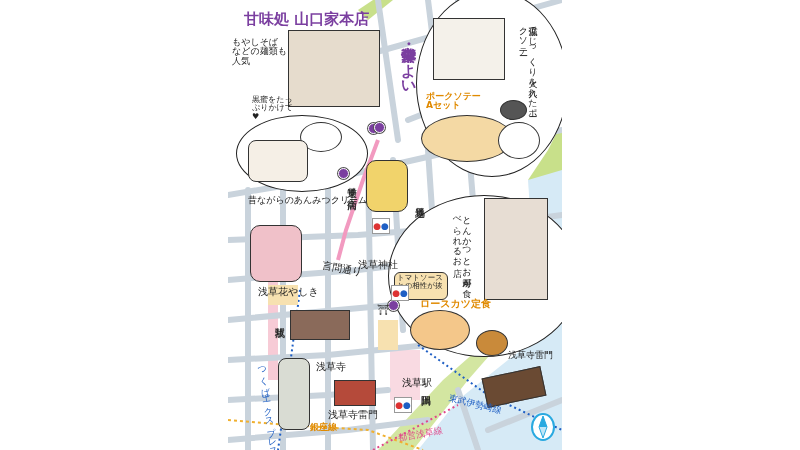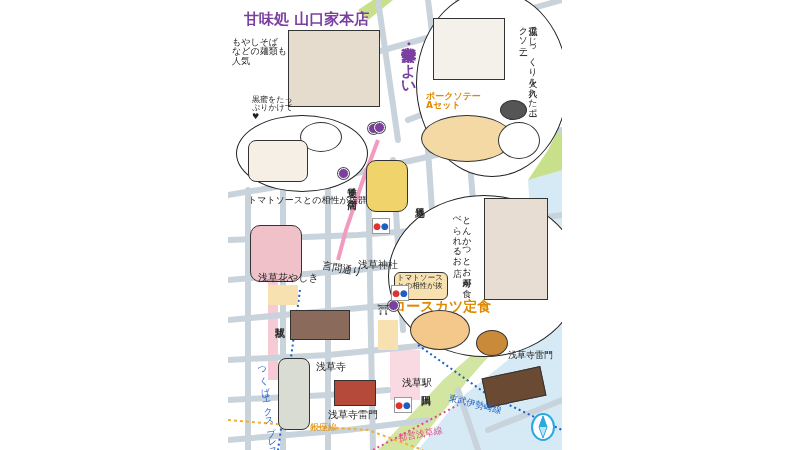--- a/index.html
+++ b/index.html
@@ -74,21 +74,21 @@
   </svg>
 
   <div class="shop" style="left:60px;top:30px;width:90px;height:75px;background:#e6dccd;"></div>
   <div class="lbl title" style="left:16px;top:12px;font-size:15px;">甘味処 山口家本店</div>
   <div class="lbl" style="left:4px;top:38px;width:55px;white-space:normal;font-size:9px;">もやしそばなどの麺類も人気</div>
 
   <div class="bubble" style="left:8px;top:115px;width:130px;height:75px;"></div>
   <div class="plate" style="left:72px;top:122px;width:40px;height:28px;"></div>
   <div class="plate" style="left:20px;top:140px;width:58px;height:40px;border-radius:8px;background:#f5efe6;"></div>
   <div class="lbl" style="left:24px;top:96px;font-size:8px;width:48px;white-space:normal;">黒蜜をたっぷりかけて♥</div>
-  <div class="lbl" style="left:20px;top:196px;font-size:9px;">トマトソースとの相性が抜群</div>
+  <div class="lbl" style="left:20px;top:196px;font-size:9px;">昔ながらのあんみつクリーム</div>
   <div class="pin" style="left:140px;top:123px;"></div>
   <div class="pin" style="left:110px;top:168px;"></div>
 
   <div class="bubble" style="left:188px;top:-10px;width:150px;height:185px;"></div>
   <div class="shop" style="left:205px;top:18px;width:70px;height:60px;background:#f4f1ea;"></div>
   <div class="lbl vert" style="left:290px;top:20px;height:95px;font-size:9px;white-space:normal;">低温でじっくり火を入れたポークソテー</div>
   <div class="lbl orange" style="left:198px;top:92px;font-size:9px;width:55px;white-space:normal;text-align:left;">ポークソテーAセット</div>
   <div class="plate" style="left:193px;top:115px;width:90px;height:45px;background:#f4d9a4;"></div>
   <div class="plate" style="left:270px;top:122px;width:40px;height:35px;"></div>
   <div class="plate" style="left:272px;top:100px;width:25px;height:18px;background:#555;"></div>
@@ -96,43 +96,43 @@
   <div class="pin" style="left:146px;top:122px;"></div>
 
   <div class="plate" style="left:138px;top:160px;width:40px;height:50px;border-radius:10px;background:#f1d36b;"></div>
   <div class="plate" style="left:22px;top:225px;width:50px;height:55px;border-radius:10px;background:#f0c1c9;"></div>
   <div class="plate" style="left:50px;top:358px;width:30px;height:70px;border-radius:8px;background:#d9dcd3;"></div>
 
   <div class="bubble" style="left:160px;top:195px;width:190px;height:160px;"></div>
   <div class="shop" style="left:256px;top:198px;width:62px;height:100px;background:#e7ddd3;"></div>
   <div class="lbl vert" style="left:224px;top:210px;height:75px;font-size:9px;white-space:normal;">とんかつとお寿司が食べられるお店</div>
   <div class="lbl" style="left:166px;top:272px;font-size:7.5px;width:48px;white-space:normal;background:#f7e1b0;border:1px solid #333;border-radius:6px;padding:1px 2px;">トマトソースとの相性が抜群!</div>
-  <div class="lbl orange" style="left:164px;top:299px;font-size:14px;">ロースカツ定食</div>
+  <div class="lbl orange" style="left:192px;top:299px;font-size:10px;">ロースカツ定食</div>
   <div class="plate" style="left:182px;top:310px;width:58px;height:38px;background:#f4c78a;"></div>
   <div class="plate" style="left:248px;top:330px;width:30px;height:24px;background:#c98a3a;"></div>
   <div class="lbl" style="left:280px;top:351px;font-size:9px;">浅草寺雷門</div>
   <div class="shop" style="left:256px;top:372px;width:58px;height:28px;background:#6a4a33;transform:rotate(-12deg);"></div>
   <div class="pin" style="left:160px;top:300px;"></div>
 
   <div class="lbl vert" style="left:118px;top:180px;font-size:10px;">千束通り商店街</div>
   <div class="lbl vert" style="left:186px;top:200px;font-size:10px;">馬道通り</div>
   <div class="lbl" style="left:94px;top:264px;font-size:10px;transform:rotate(10deg);">言問通り</div>
 
   <div class="lbl" style="left:130px;top:260px;font-size:10px;">浅草神社</div>
-  <div class="lbl" style="left:30px;top:273px;font-size:10px;">浅草花やしき</div>
+  <div class="lbl" style="left:30px;top:287px;font-size:10px;">浅草花やしき</div>
   <div class="shop" style="left:62px;top:310px;width:58px;height:28px;background:#8a6a5a;"></div>
   <div class="lbl" style="left:88px;top:362px;font-size:10px;">浅草寺</div>
   <div class="shop" style="left:106px;top:380px;width:40px;height:24px;background:#b54a3a;"></div>
   <div class="lbl" style="left:100px;top:410px;font-size:10px;">浅草寺雷門</div>
   <div class="lbl vert" style="left:46px;top:320px;font-size:10px;">浅草駅</div>
   <div class="lbl" style="left:174px;top:378px;font-size:10px;">浅草駅</div>
   <div class="lbl vert" style="left:192px;top:388px;font-size:10px;">隅田川</div>
 
   <div class="lbl vert blue" style="left:34px;top:360px;font-size:9px;transform:rotate(-8deg);">つくばエクスプレス</div>
-  <div class="lbl orange" style="left:82px;top:423px;font-size:9px;font-weight:normal;">銀座線</div>
+  <div class="lbl orange" style="left:82px;top:423px;font-size:9px;font-weight:bold;">銀座線</div>
   <div class="lbl pink" style="left:170px;top:430px;font-size:9px;transform:rotate(-10deg);">都営浅草線</div>
   <div class="lbl blue" style="left:220px;top:400px;font-size:9px;transform:rotate(14deg);">東武伊勢崎線</div>
 
   <div class="wc" style="left:144px;top:218px;">●<span class="b">●</span></div>
   <div class="wc" style="left:163px;top:285px;">●<span class="b">●</span></div>
   <div class="wc" style="left:166px;top:397px;">●<span class="b">●</span></div>
 
   <div class="lbl" style="left:149px;top:305px;font-size:10px;">⛩</div>
 
   <svg style="position:absolute;left:302px;top:412px;" width="26" height="30" viewBox="0 0 26 30">

